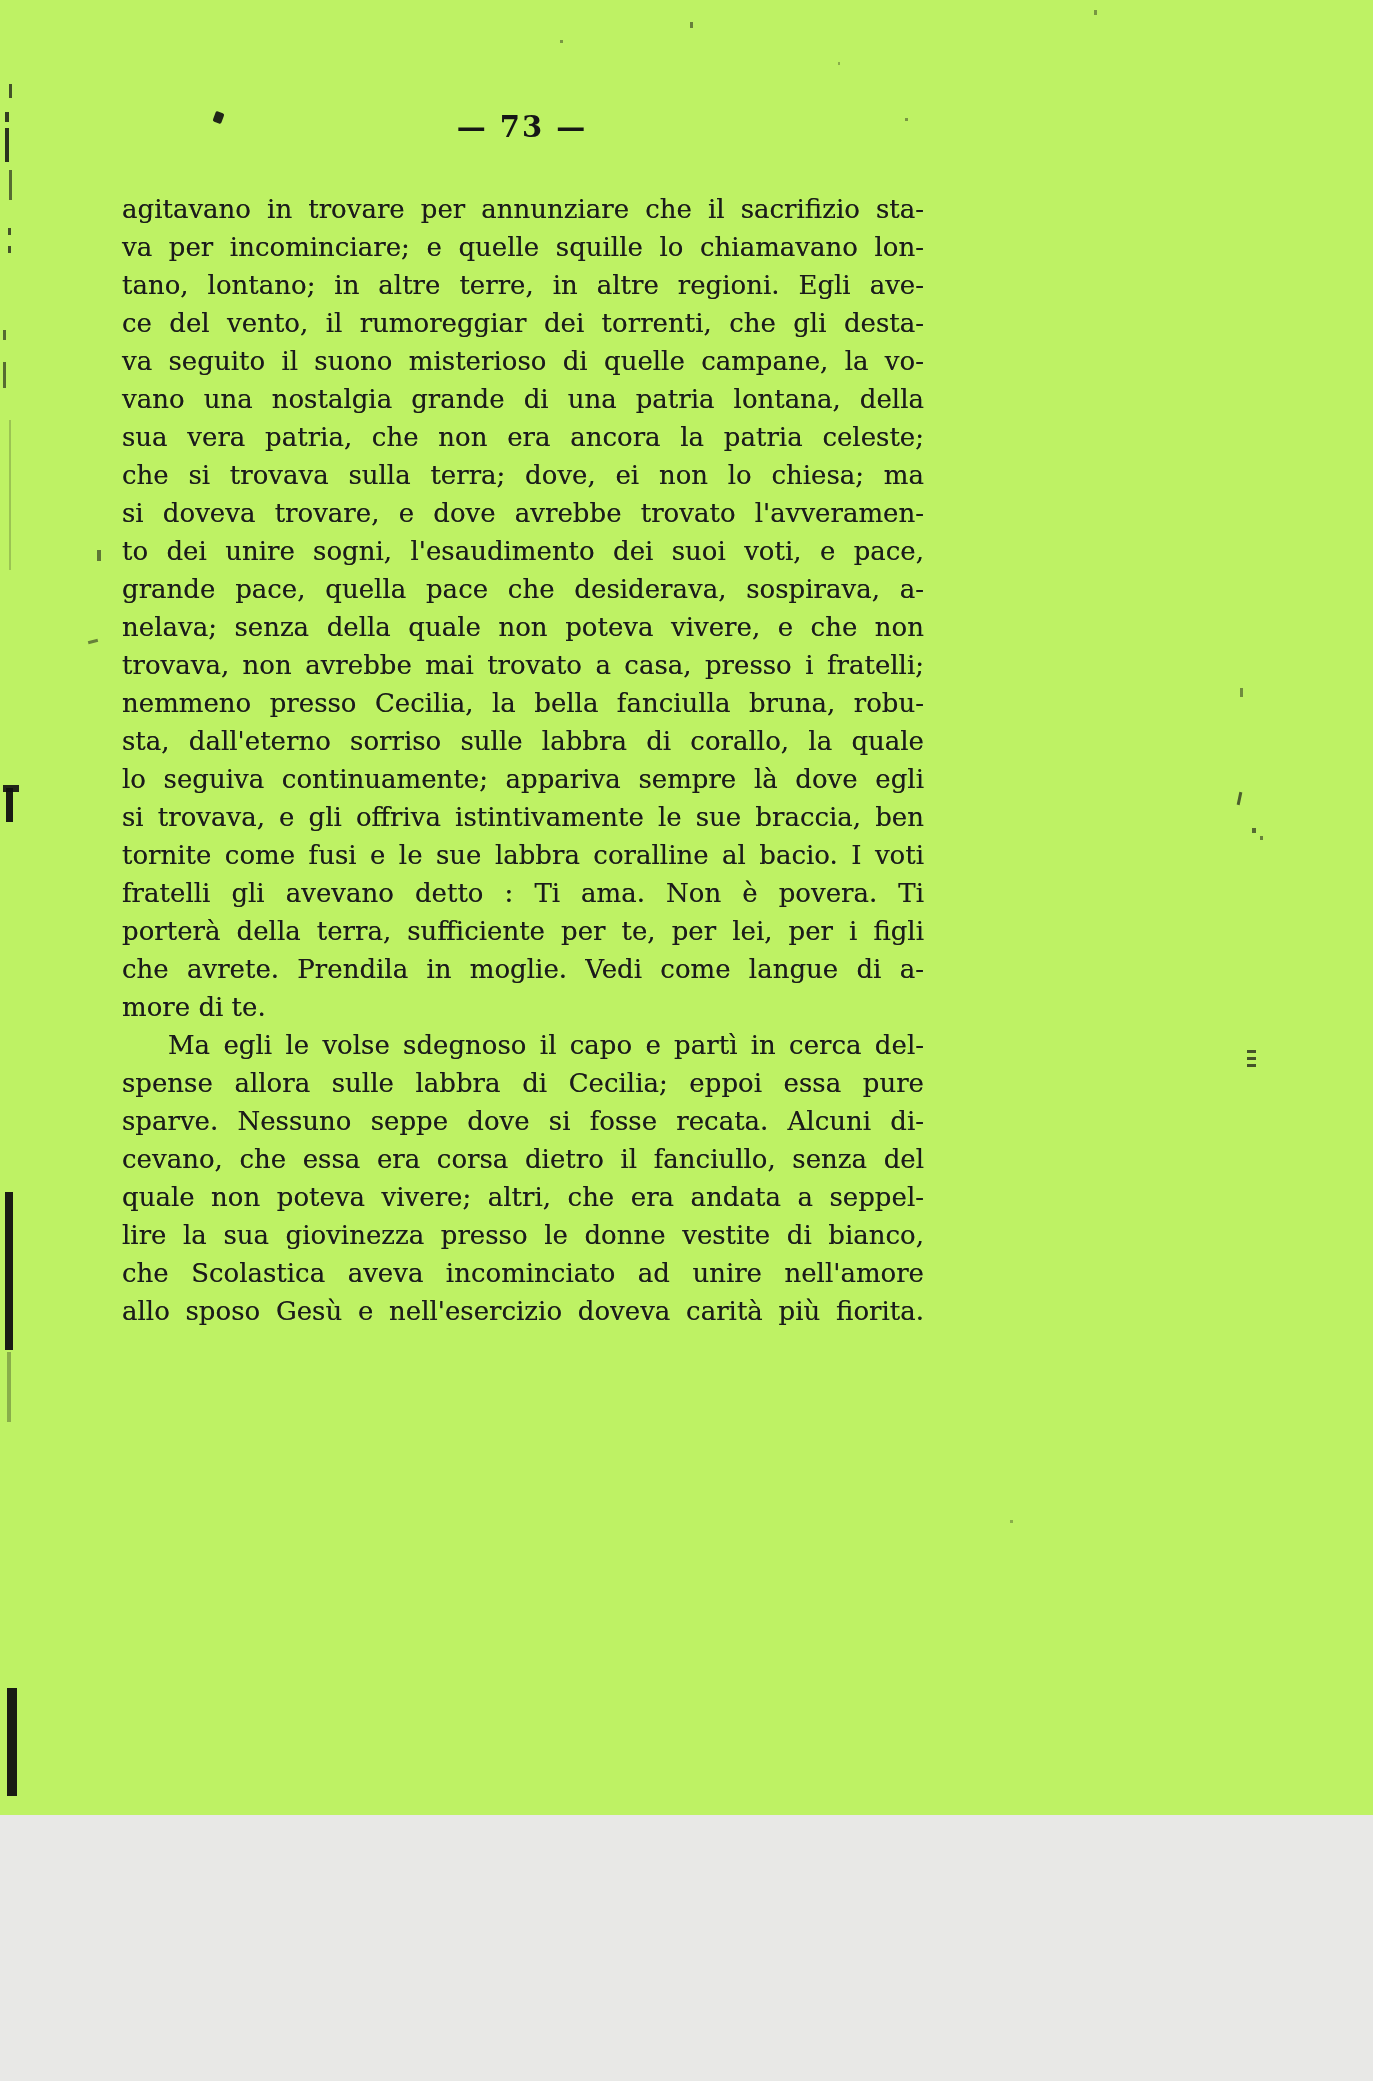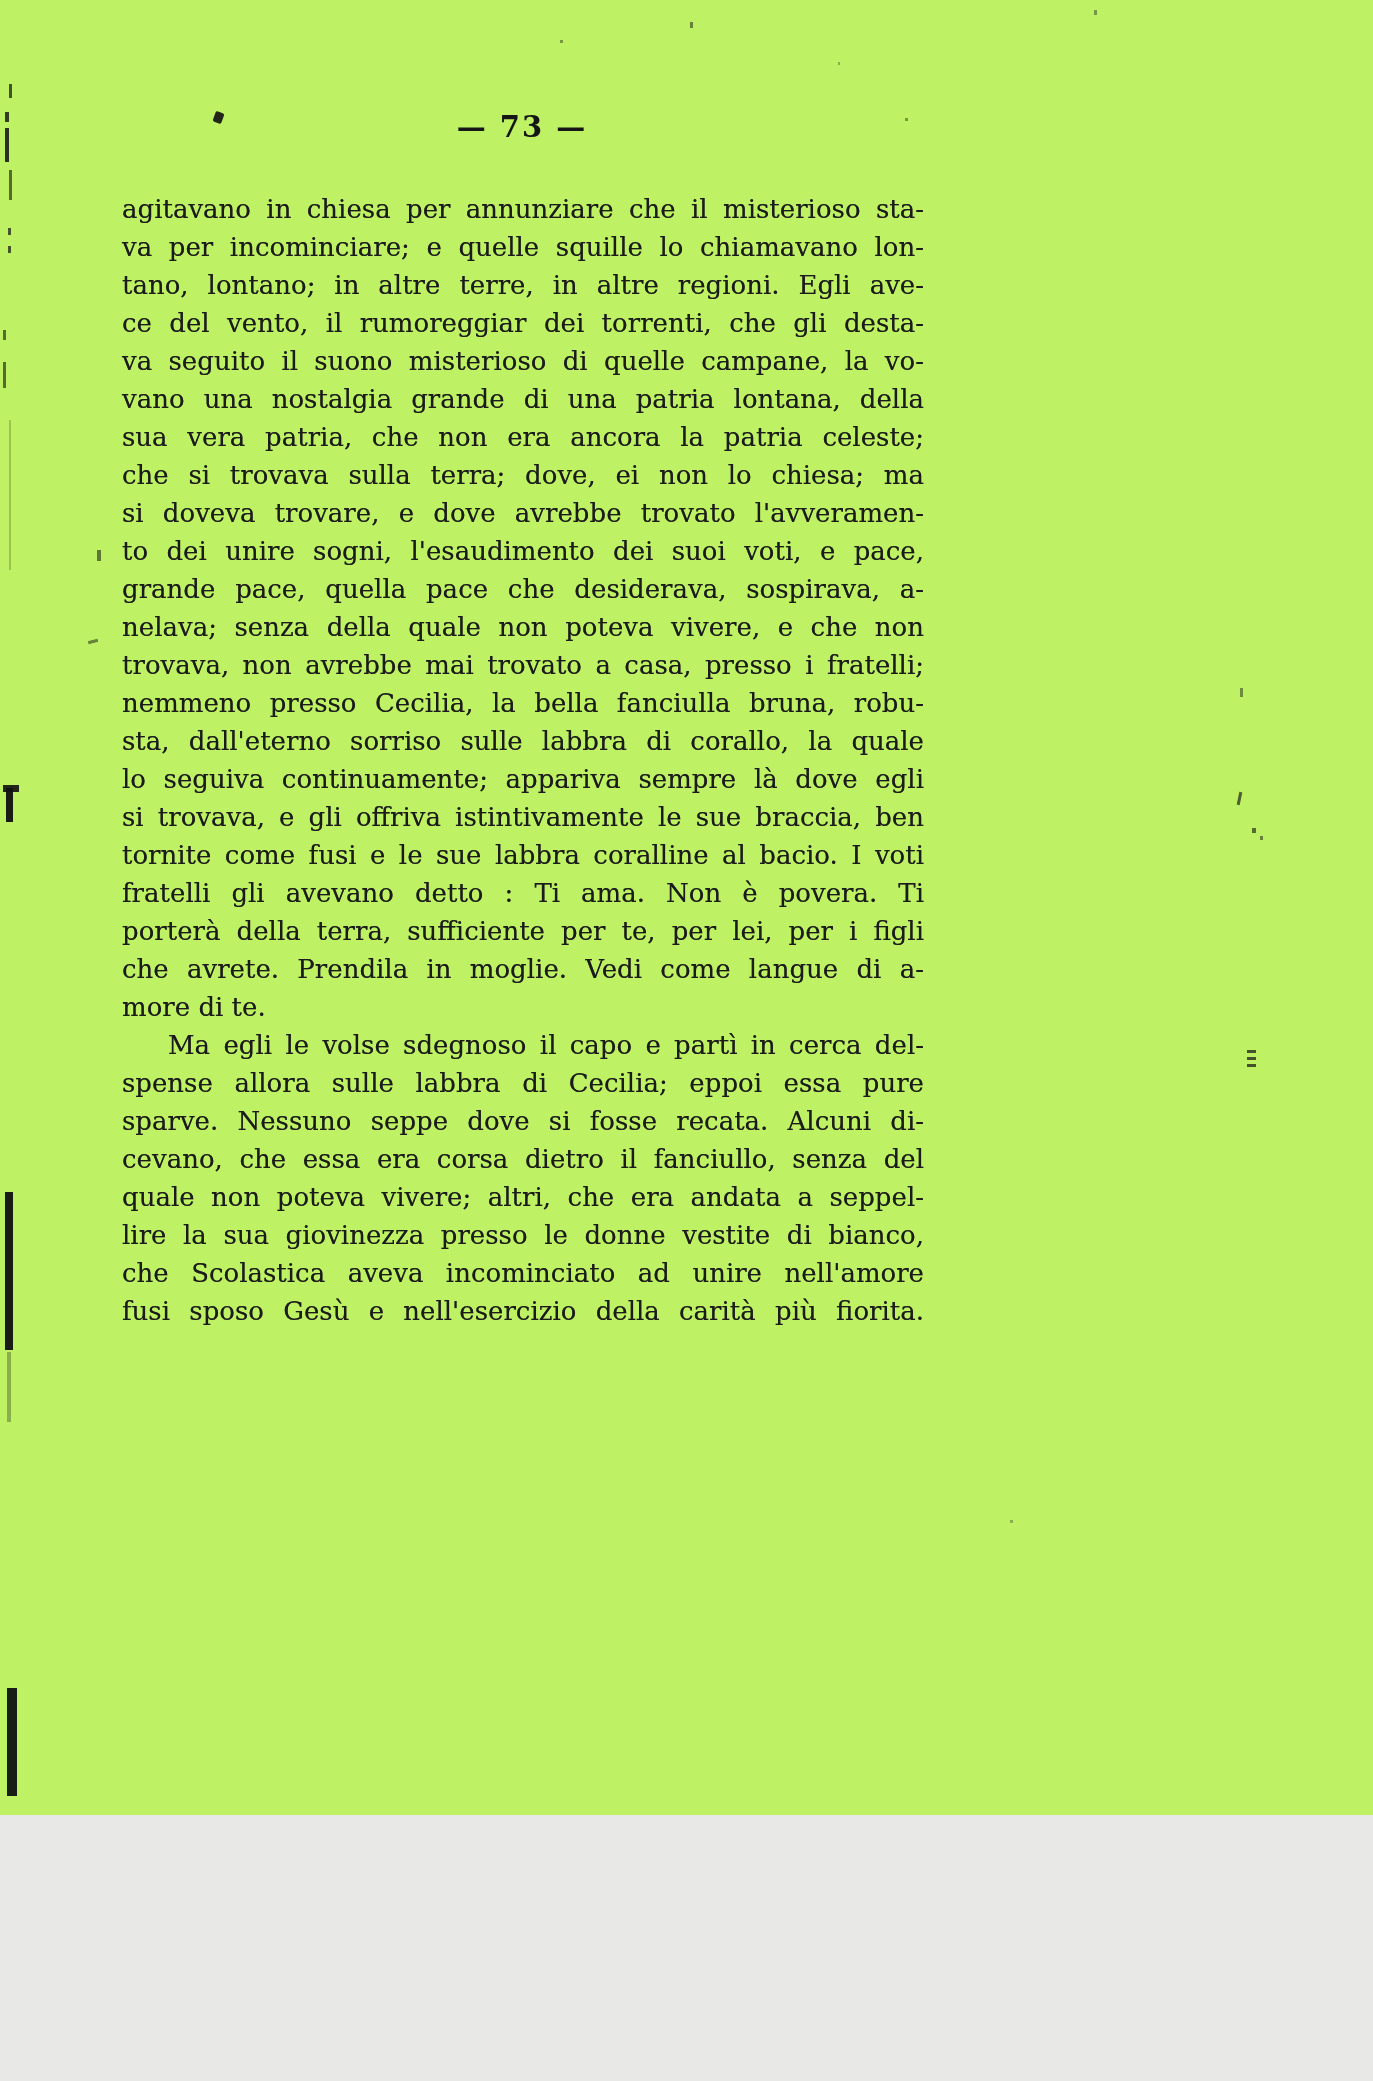--- a/index.html
+++ b/index.html
@@ -38,21 +38,21 @@
   .art { position:absolute; background:#101010; }
 </style>
 </head>
 <body>
 
 <div class="page">
 
   <div class="pagenum">— 73 —</div>
 
   <div class="textblock">
-    <div class="line">agitavano in chiesa per annunziare che il misterioso sta-</div>
+    <div class="line">agitavano in trovare per annunziare che il sacrifizio sta-</div>
     <div class="line">va per incominciare; e quelle squille lo chiamavano lon-</div>
     <div class="line">tano, lontano; in altre terre, in altre regioni. Egli ave-</div>
     <div class="line">ce del vento, il rumoreggiar dei torrenti, che gli desta-</div>
     <div class="line">va seguito il suono misterioso di quelle campane, la vo-</div>
     <div class="line">vano una nostalgia grande di una patria lontana, della</div>
     <div class="line">sua vera patria, che non era ancora la patria celeste;</div>
     <div class="line">che si trovava sulla terra; dove, ei non lo chiesa; ma</div>
     <div class="line">si doveva trovare, e dove avrebbe trovato l'avveramen-</div>
     <div class="line">to dei unire sogni, l'esaudimento dei suoi voti, e pace,</div>
     <div class="line">grande pace, quella pace che desiderava, sospirava, a-</div>
@@ -68,21 +68,21 @@
     <div class="line">che avrete. Prendila in moglie. Vedi come langue di a-</div>
     <div class="line endpara">more di te.</div>
 
     <div class="line indent">Ma egli le volse sdegnoso il capo e partì in cerca del-</div>
     <div class="line">spense allora sulle labbra di Cecilia; eppoi essa pure</div>
     <div class="line">sparve. Nessuno seppe dove si fosse recata. Alcuni di-</div>
     <div class="line">cevano, che essa era corsa dietro il fanciullo, senza del</div>
     <div class="line">quale non poteva vivere; altri, che era andata a seppel-</div>
     <div class="line">lire la sua giovinezza presso le donne vestite di bianco,</div>
     <div class="line">che Scolastica aveva incominciato ad unire nell'amore</div>
-    <div class="line">fusi sposo Gesù e nell'esercizio della carità più fiorita.</div>
+    <div class="line">allo sposo Gesù e nell'esercizio doveva carità più fiorita.</div>
   </div>
 
   <div class="art" style="left:214px;top:112px;width:9px;height:11px;border-radius:2px;transform:rotate(20deg);opacity:.9;"></div>
 
   <div class="art" style="left:9px;top:84px;width:3px;height:14px;opacity:.7;"></div>
   <div class="art" style="left:5px;top:112px;width:4px;height:10px;opacity:.8;"></div>
   <div class="art" style="left:5px;top:128px;width:4px;height:34px;opacity:.85;"></div>
   <div class="art" style="left:9px;top:170px;width:3px;height:30px;opacity:.6;"></div>
   <div class="art" style="left:8px;top:228px;width:3px;height:7px;opacity:.7;"></div>
   <div class="art" style="left:8px;top:246px;width:3px;height:7px;opacity:.7;"></div>

